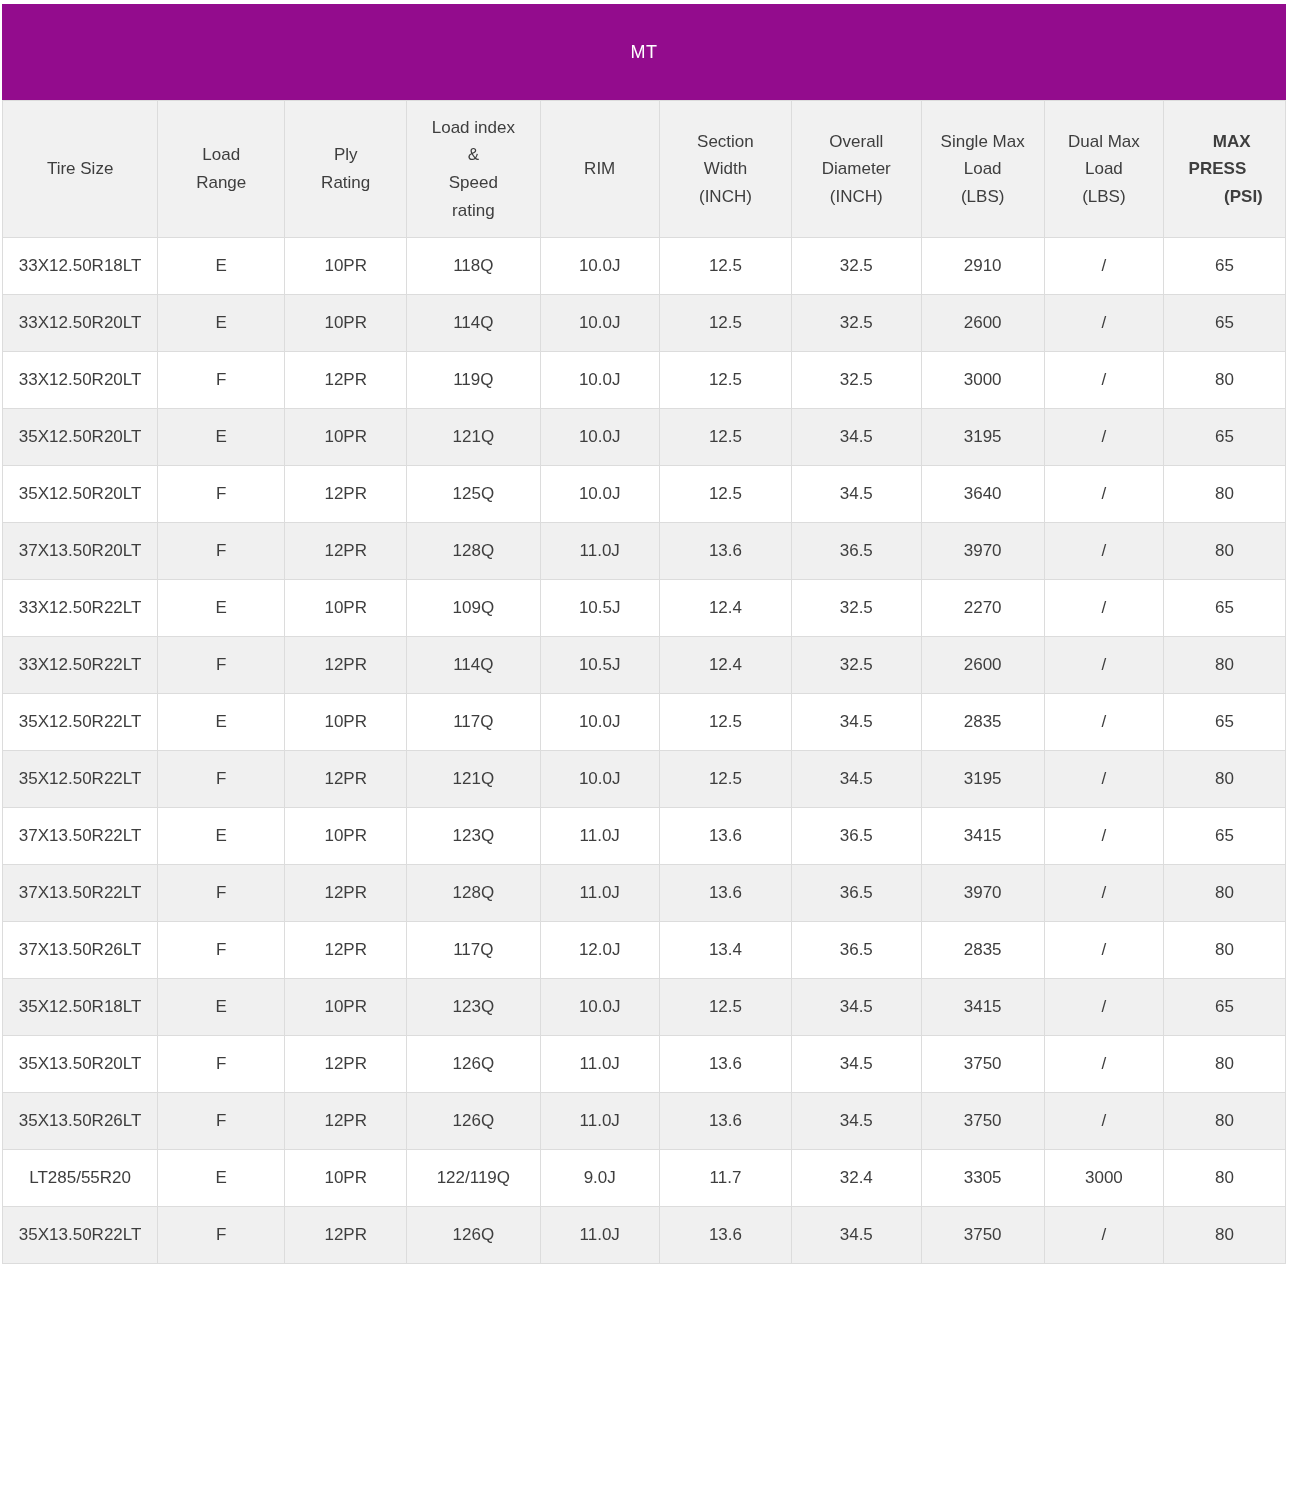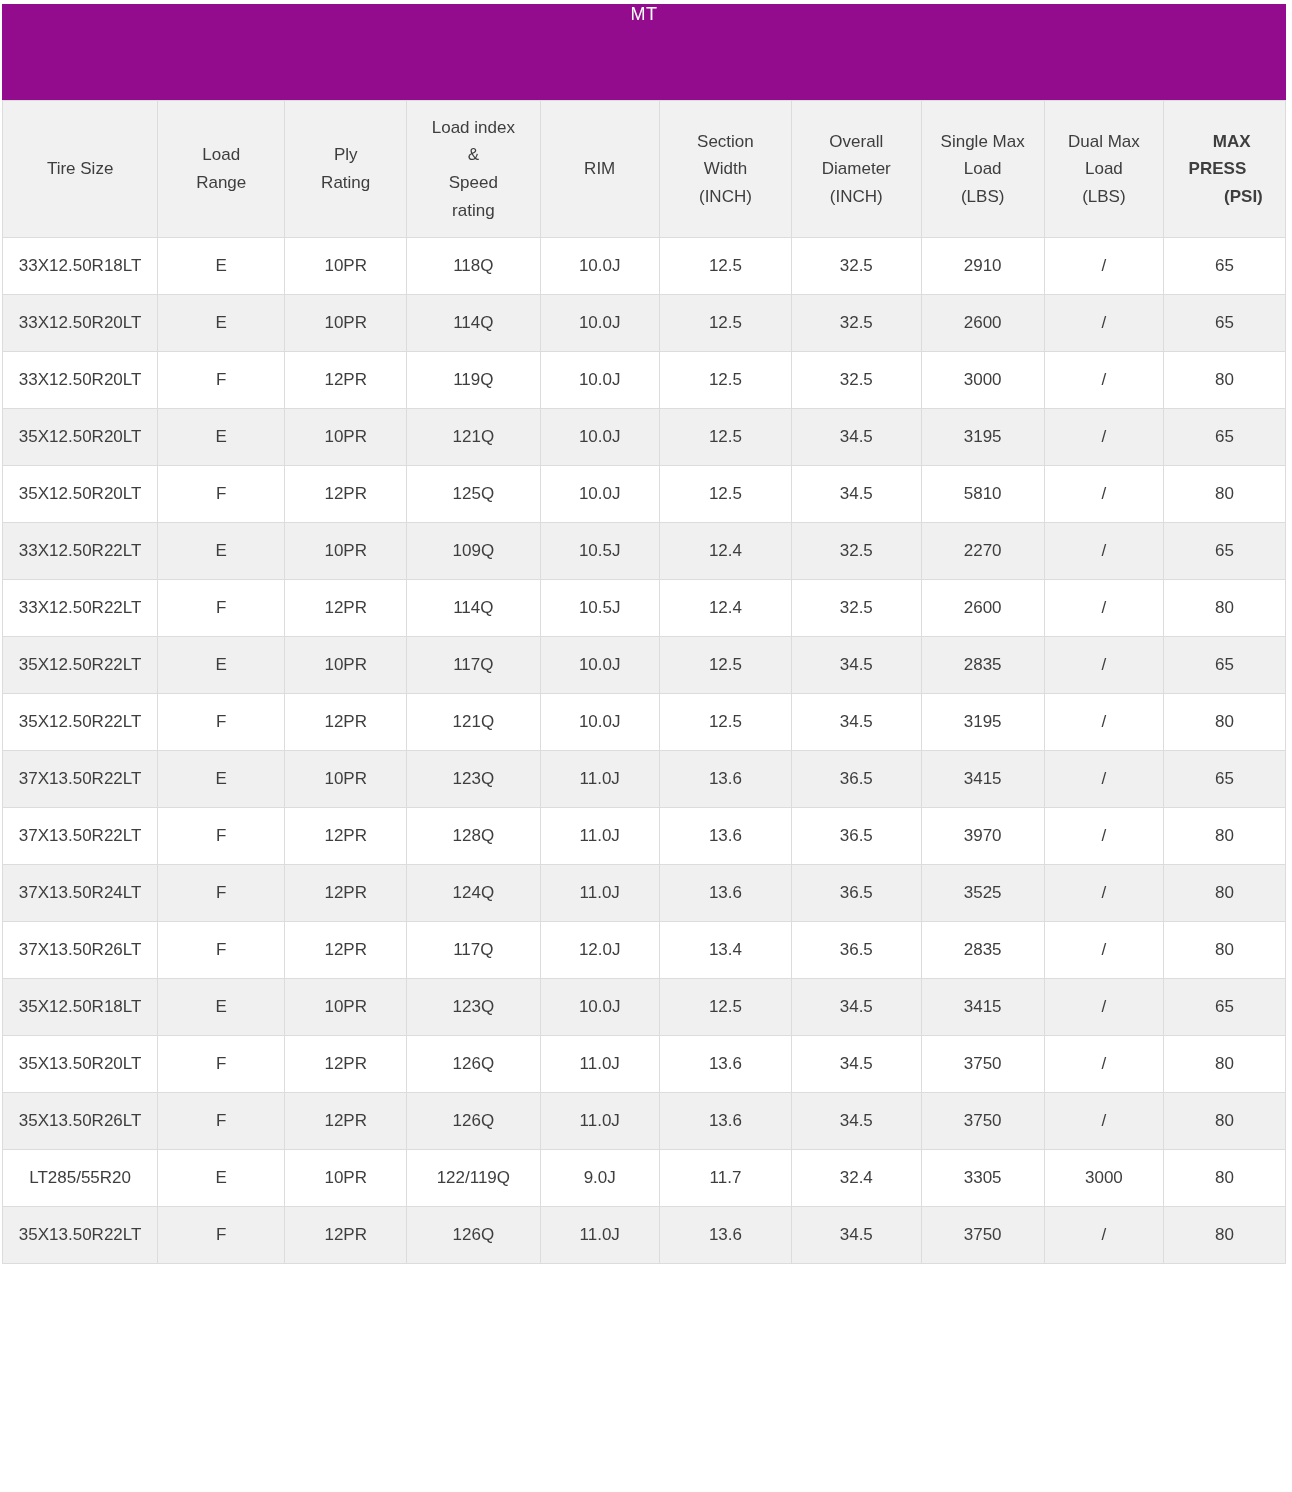--- a/index.html
+++ b/index.html
@@ -20,21 +20,21 @@
     font-family: "Liberation Sans", "DejaVu Sans", sans-serif;
   }
   .page {
     width: 1292px;
     padding: 4px 6px 10px 2px;
   }
   .banner {
     height: 96px;
     background: var(--banner-bg);
     display: flex;
-    align-items: flex-start;
+    align-items: center;
     justify-content: center;
   }
   .banner-title {
     color: var(--banner-text);
     font-size: 18px;
     letter-spacing: 0.5px;
   }
   table.spec-table {
     width: 100%;
     border-collapse: collapse;
@@ -164,21 +164,33 @@
           <td>65</td>
         </tr>
         <tr>
           <td>35X12.50R20LT</td>
           <td>F</td>
           <td>12PR</td>
           <td>125Q</td>
           <td>10.0J</td>
           <td>12.5</td>
           <td>34.5</td>
-          <td>5810</td>
+          <td>3640</td>
+          <td>/</td>
+          <td>80</td>
+        </tr>
+        <tr>
+          <td>37X13.50R20LT</td>
+          <td>F</td>
+          <td>12PR</td>
+          <td>128Q</td>
+          <td>11.0J</td>
+          <td>13.6</td>
+          <td>36.5</td>
+          <td>3970</td>
           <td>/</td>
           <td>80</td>
         </tr>
         <tr>
           <td>33X12.50R22LT</td>
           <td>E</td>
           <td>10PR</td>
           <td>109Q</td>
           <td>10.5J</td>
           <td>12.4</td>
@@ -237,32 +249,20 @@
         </tr>
         <tr>
           <td>37X13.50R22LT</td>
           <td>F</td>
           <td>12PR</td>
           <td>128Q</td>
           <td>11.0J</td>
           <td>13.6</td>
           <td>36.5</td>
           <td>3970</td>
-          <td>/</td>
-          <td>80</td>
-        </tr>
-        <tr>
-          <td>37X13.50R24LT</td>
-          <td>F</td>
-          <td>12PR</td>
-          <td>124Q</td>
-          <td>11.0J</td>
-          <td>13.6</td>
-          <td>36.5</td>
-          <td>3525</td>
           <td>/</td>
           <td>80</td>
         </tr>
         <tr>
           <td>37X13.50R26LT</td>
           <td>F</td>
           <td>12PR</td>
           <td>117Q</td>
           <td>12.0J</td>
           <td>13.4</td>

